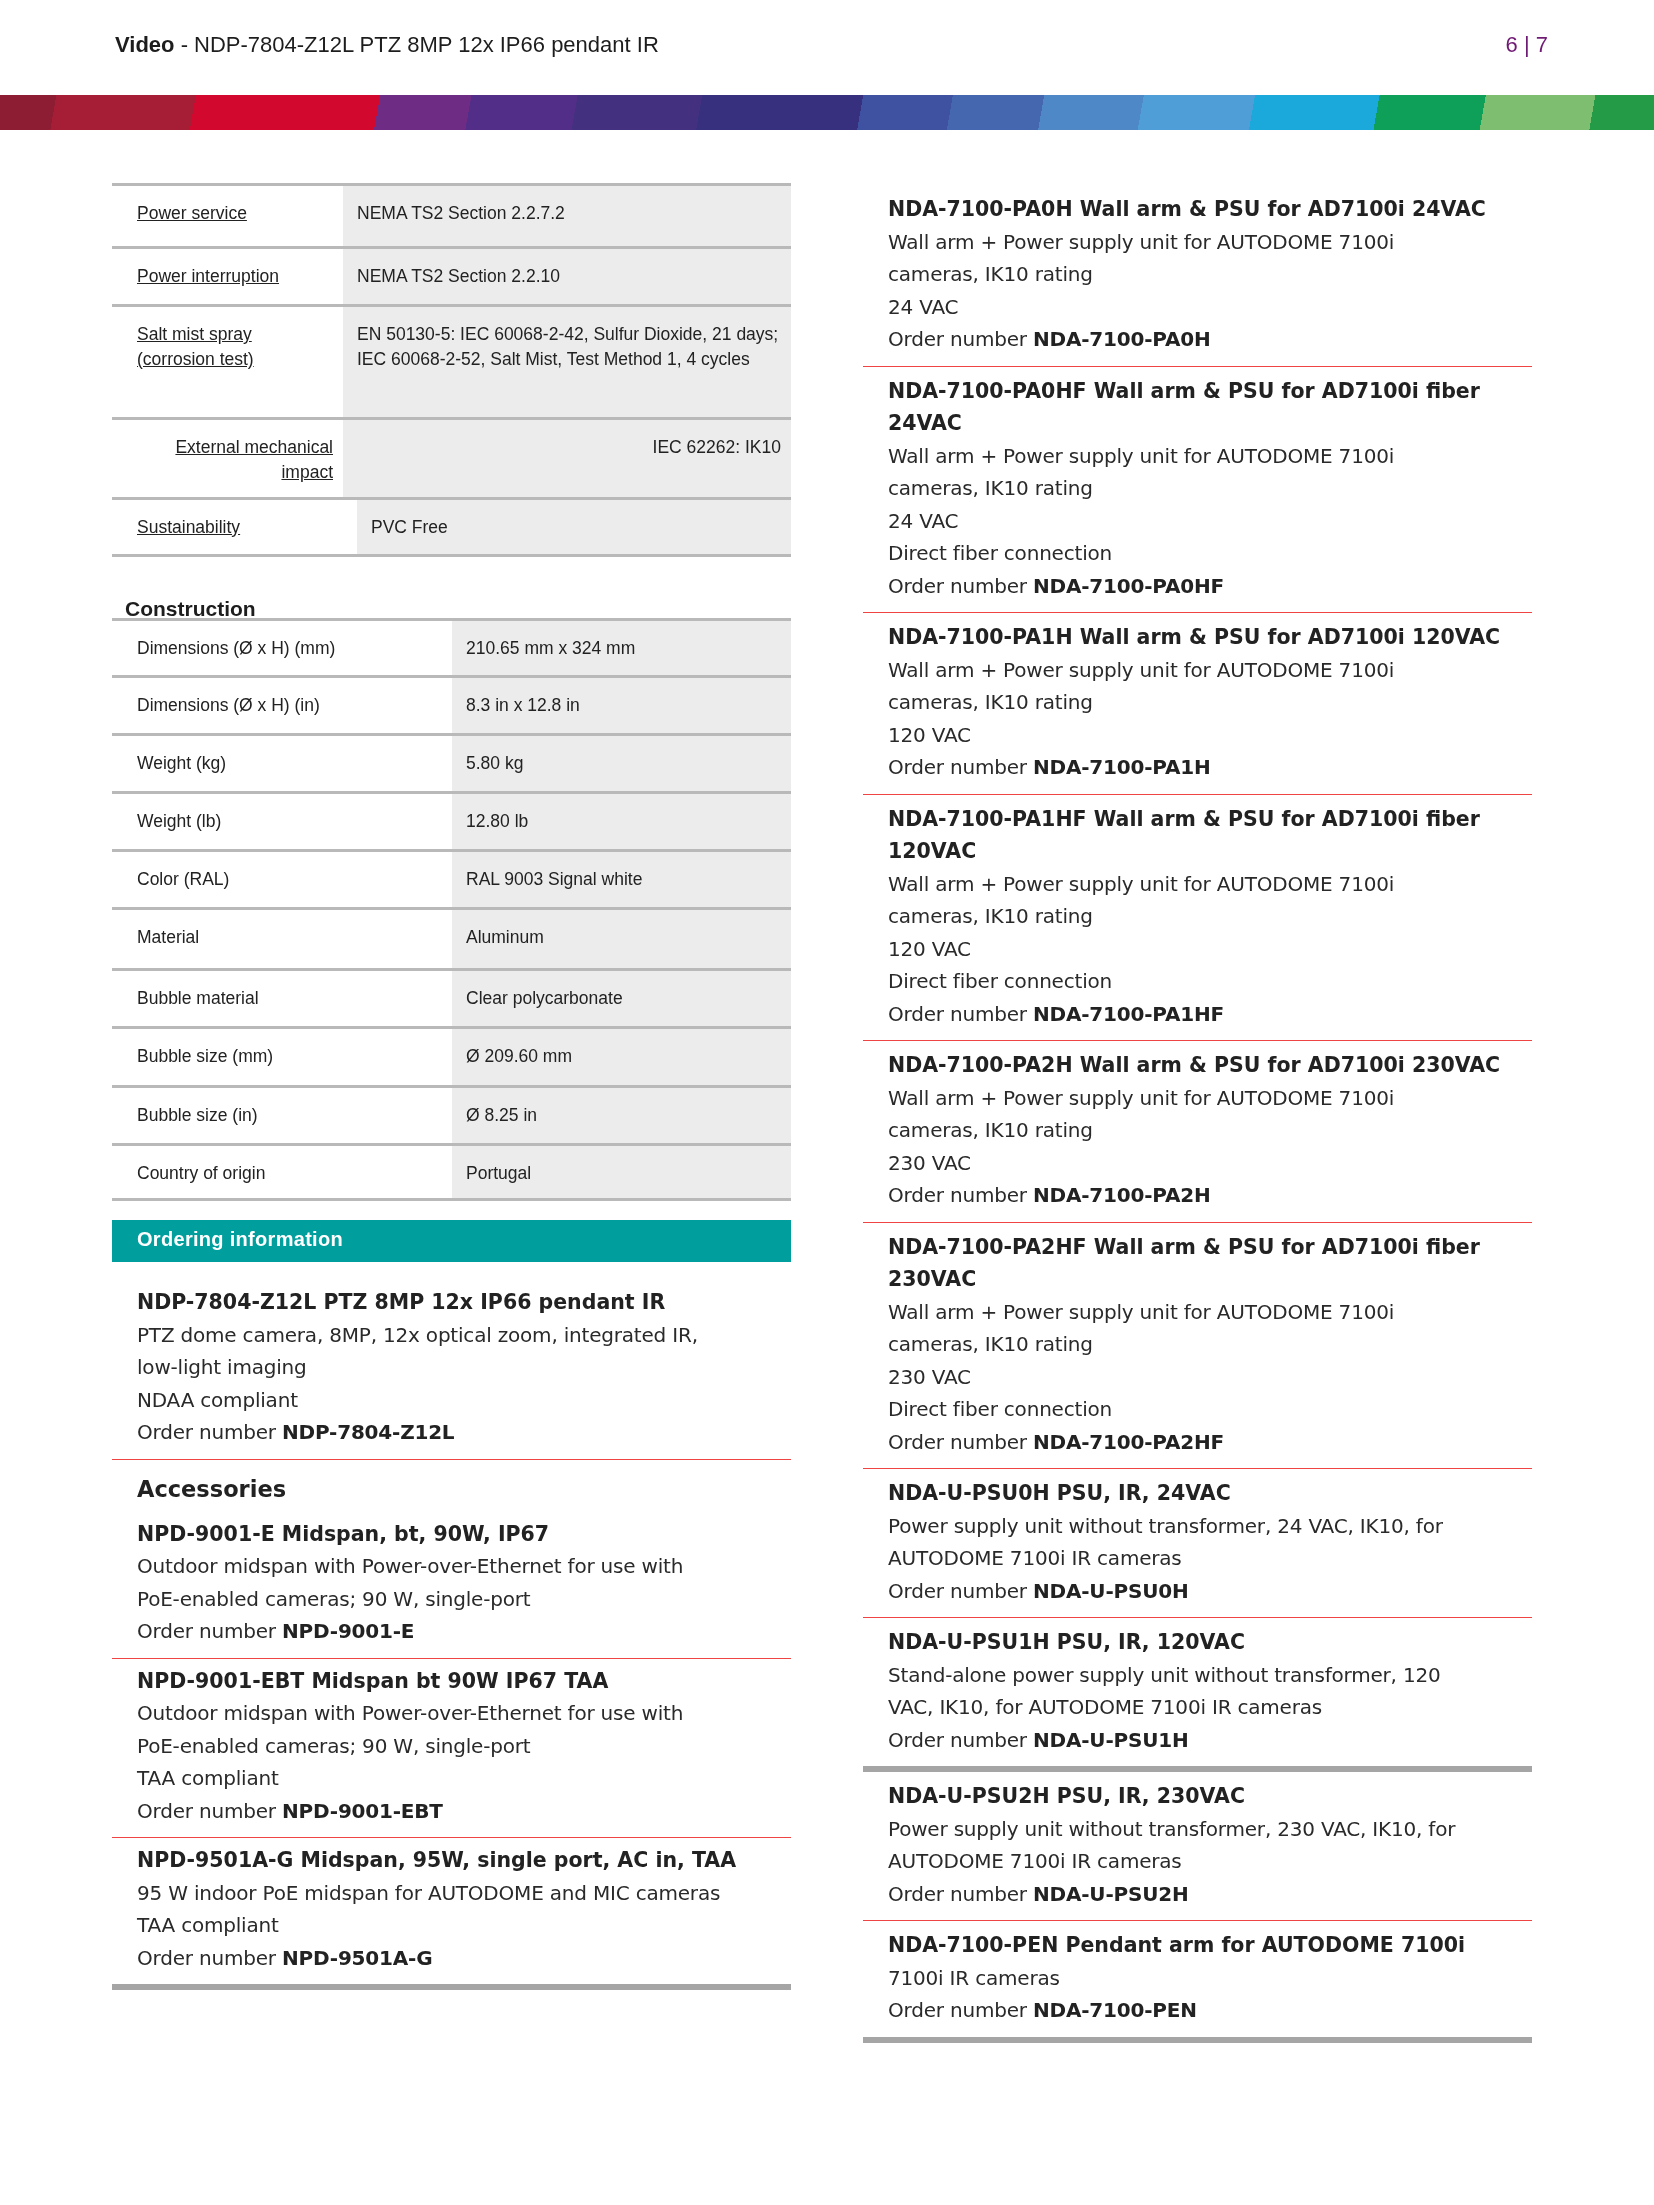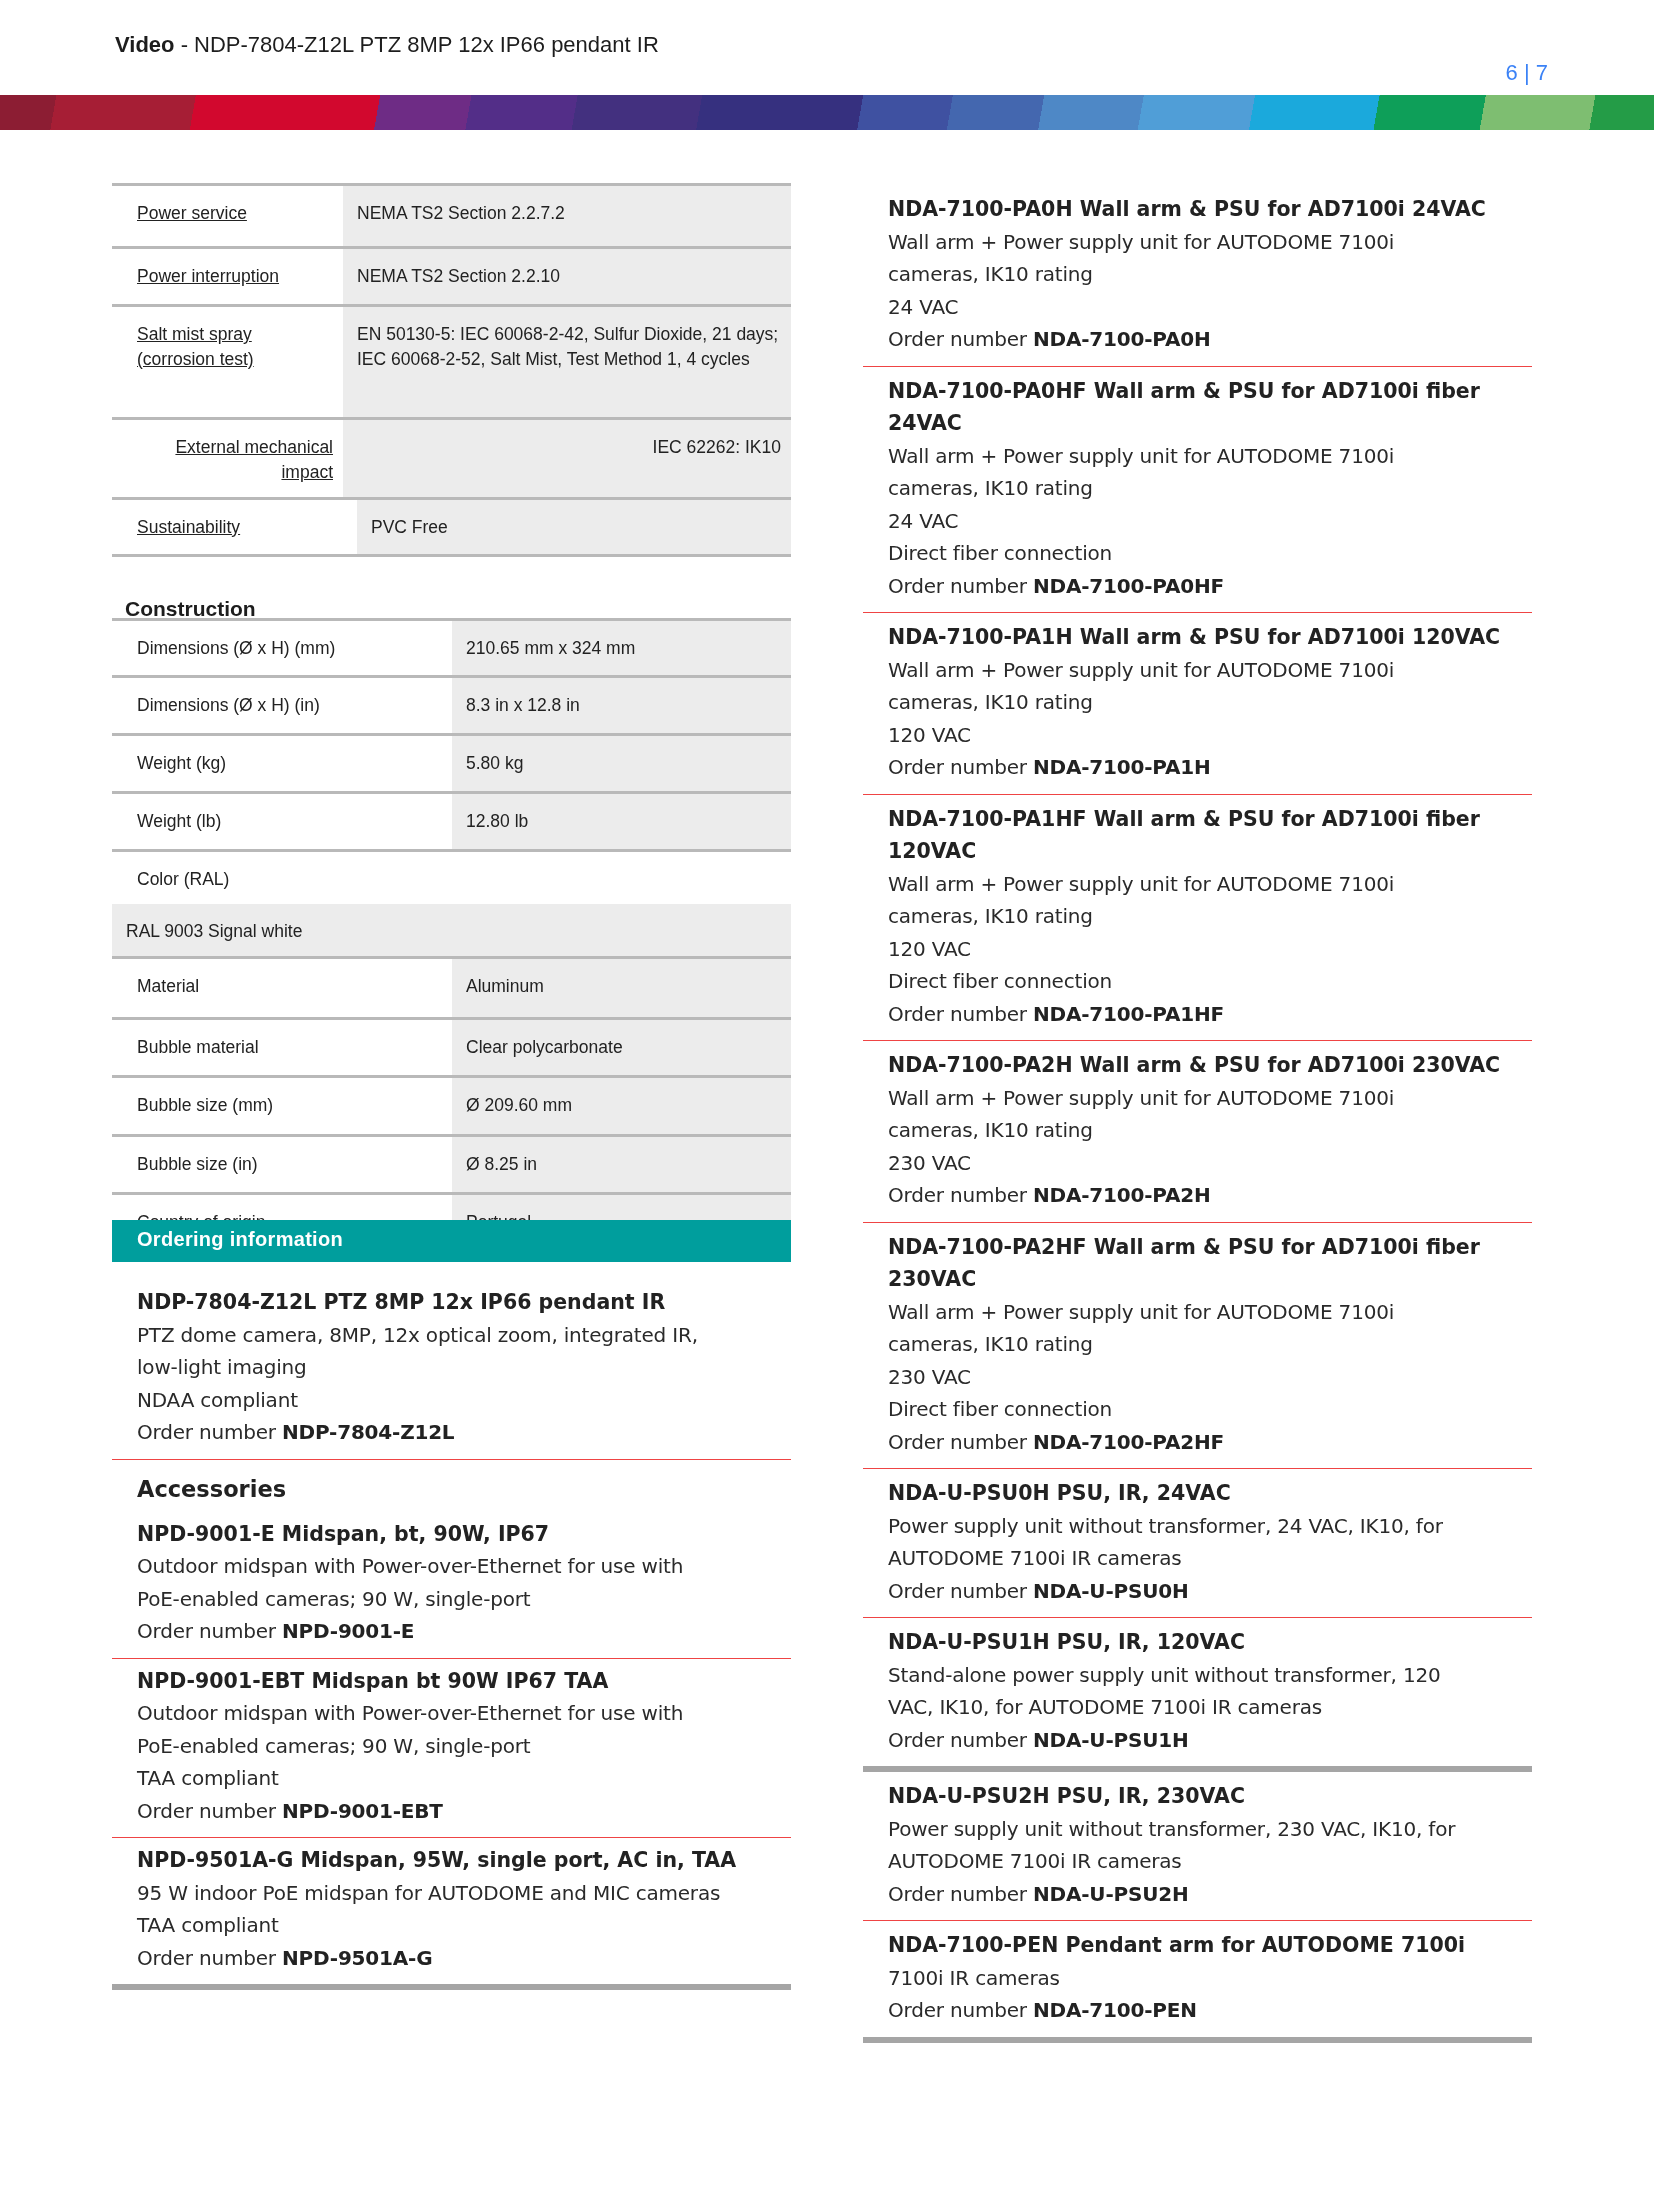--- a/index.html
+++ b/index.html
@@ -2,21 +2,21 @@
 <html><head>
 <meta charset="utf-8">
 <style>
   html,body{margin:0;padding:0;background:#fff;}
   .page{position:relative;width:1654px;height:2205px;background:#ffffff;overflow:hidden;
         font-family:"Liberation Sans",sans-serif;color:#222;}
 
   
   .doc-header{position:absolute;left:115px;top:32px;font-size:22px;color:#1d1d1d;}
   .doc-header .cat{font-weight:700;}
-  .page-num{position:absolute;right:106px;top:32px;font-size:22px;color:#3b82f6;margin-top:28px;}
+  .page-num{position:absolute;right:106px;top:32px;font-size:22px;color:#701a75;}
 
   
   .ribbon{position:absolute;left:0;top:95px;width:1654px;height:35px;}
 
   
   .col-left{position:absolute;left:112px;top:0;width:679px;}
   .col-right{position:absolute;left:863px;top:185px;width:669px;}
 
   
   .spec-table{position:absolute;left:0;width:679px;font-size:17.5px;line-height:25px;}
@@ -98,21 +98,21 @@
           <div class="tvalue">8.3 in x 12.8 in</div>
         </div>
         <div class="trow" style="min-height: 58px;">
           <div class="tlabel">Weight (kg)</div>
           <div class="tvalue">5.80 kg</div>
         </div>
         <div class="trow" style="min-height: 58px;">
           <div class="tlabel">Weight (lb)</div>
           <div class="tvalue">12.80 lb</div>
         </div>
-        <div class="trow" style="min-height: 58px; flex-direction: column;">
+        <div class="trow" style="min-height: 58px;">
           <div class="tlabel">Color (RAL)</div>
           <div class="tvalue">RAL 9003 Signal white</div>
         </div>
         <div class="trow" style="min-height: 61px;">
           <div class="tlabel">Material</div>
           <div class="tvalue">Aluminum</div>
         </div>
         <div class="trow" style="min-height: 58px;">
           <div class="tlabel">Bubble material</div>
           <div class="tvalue">Clear polycarbonate</div>

